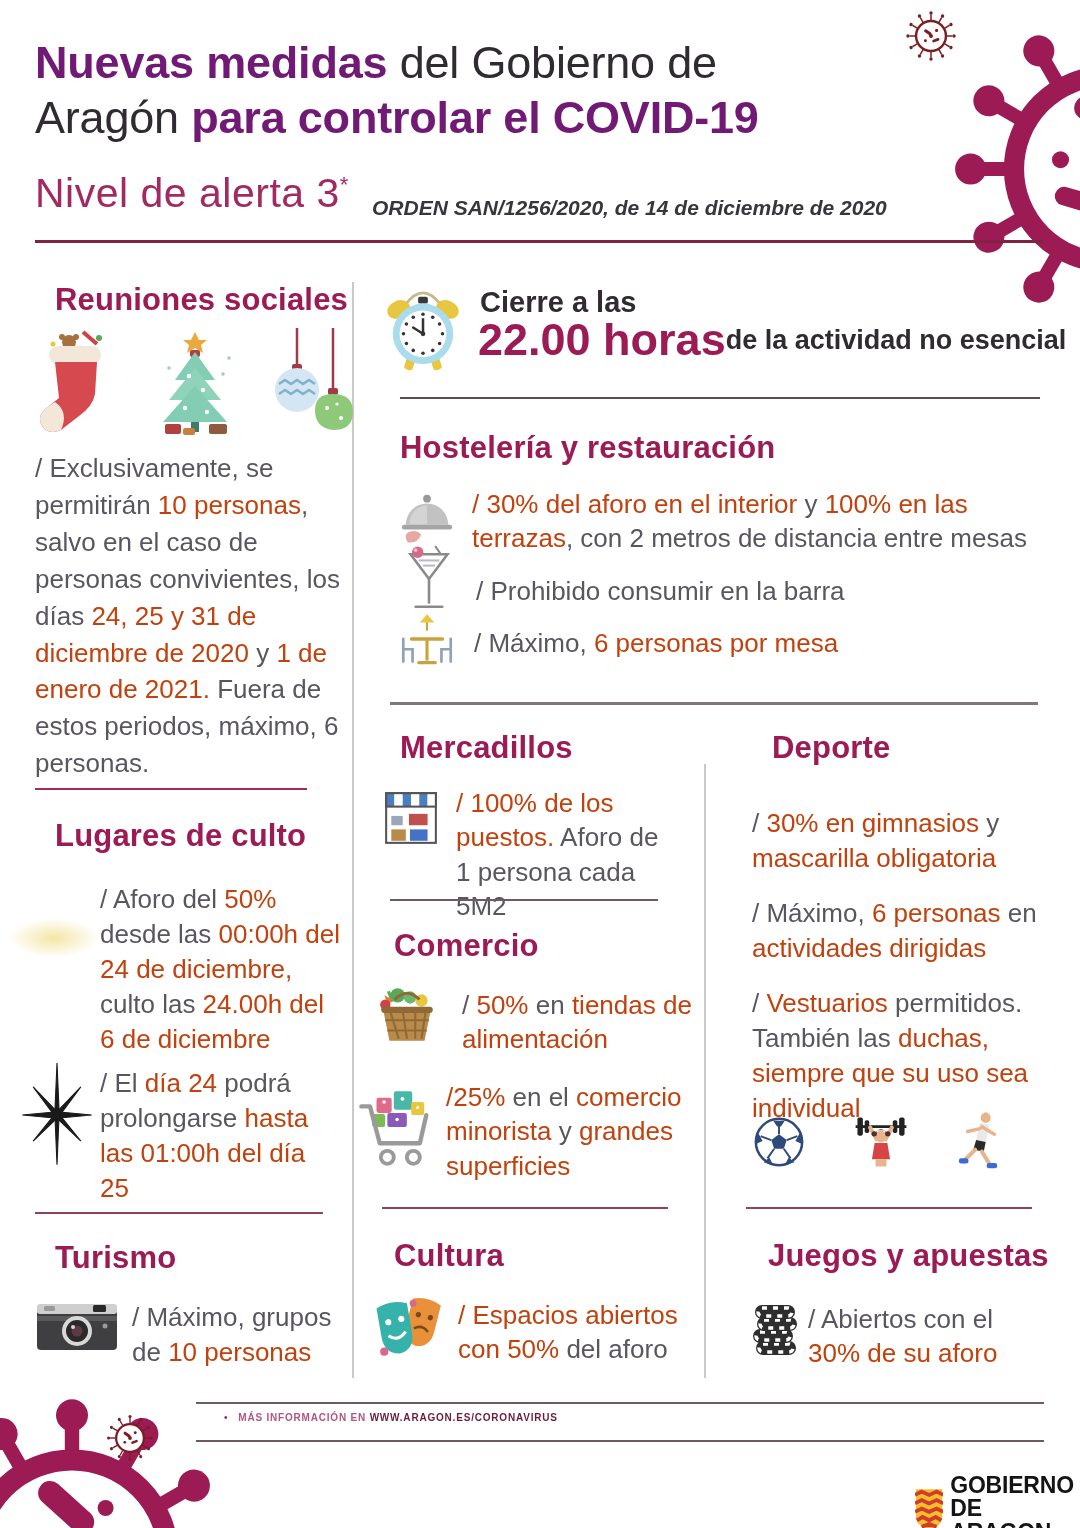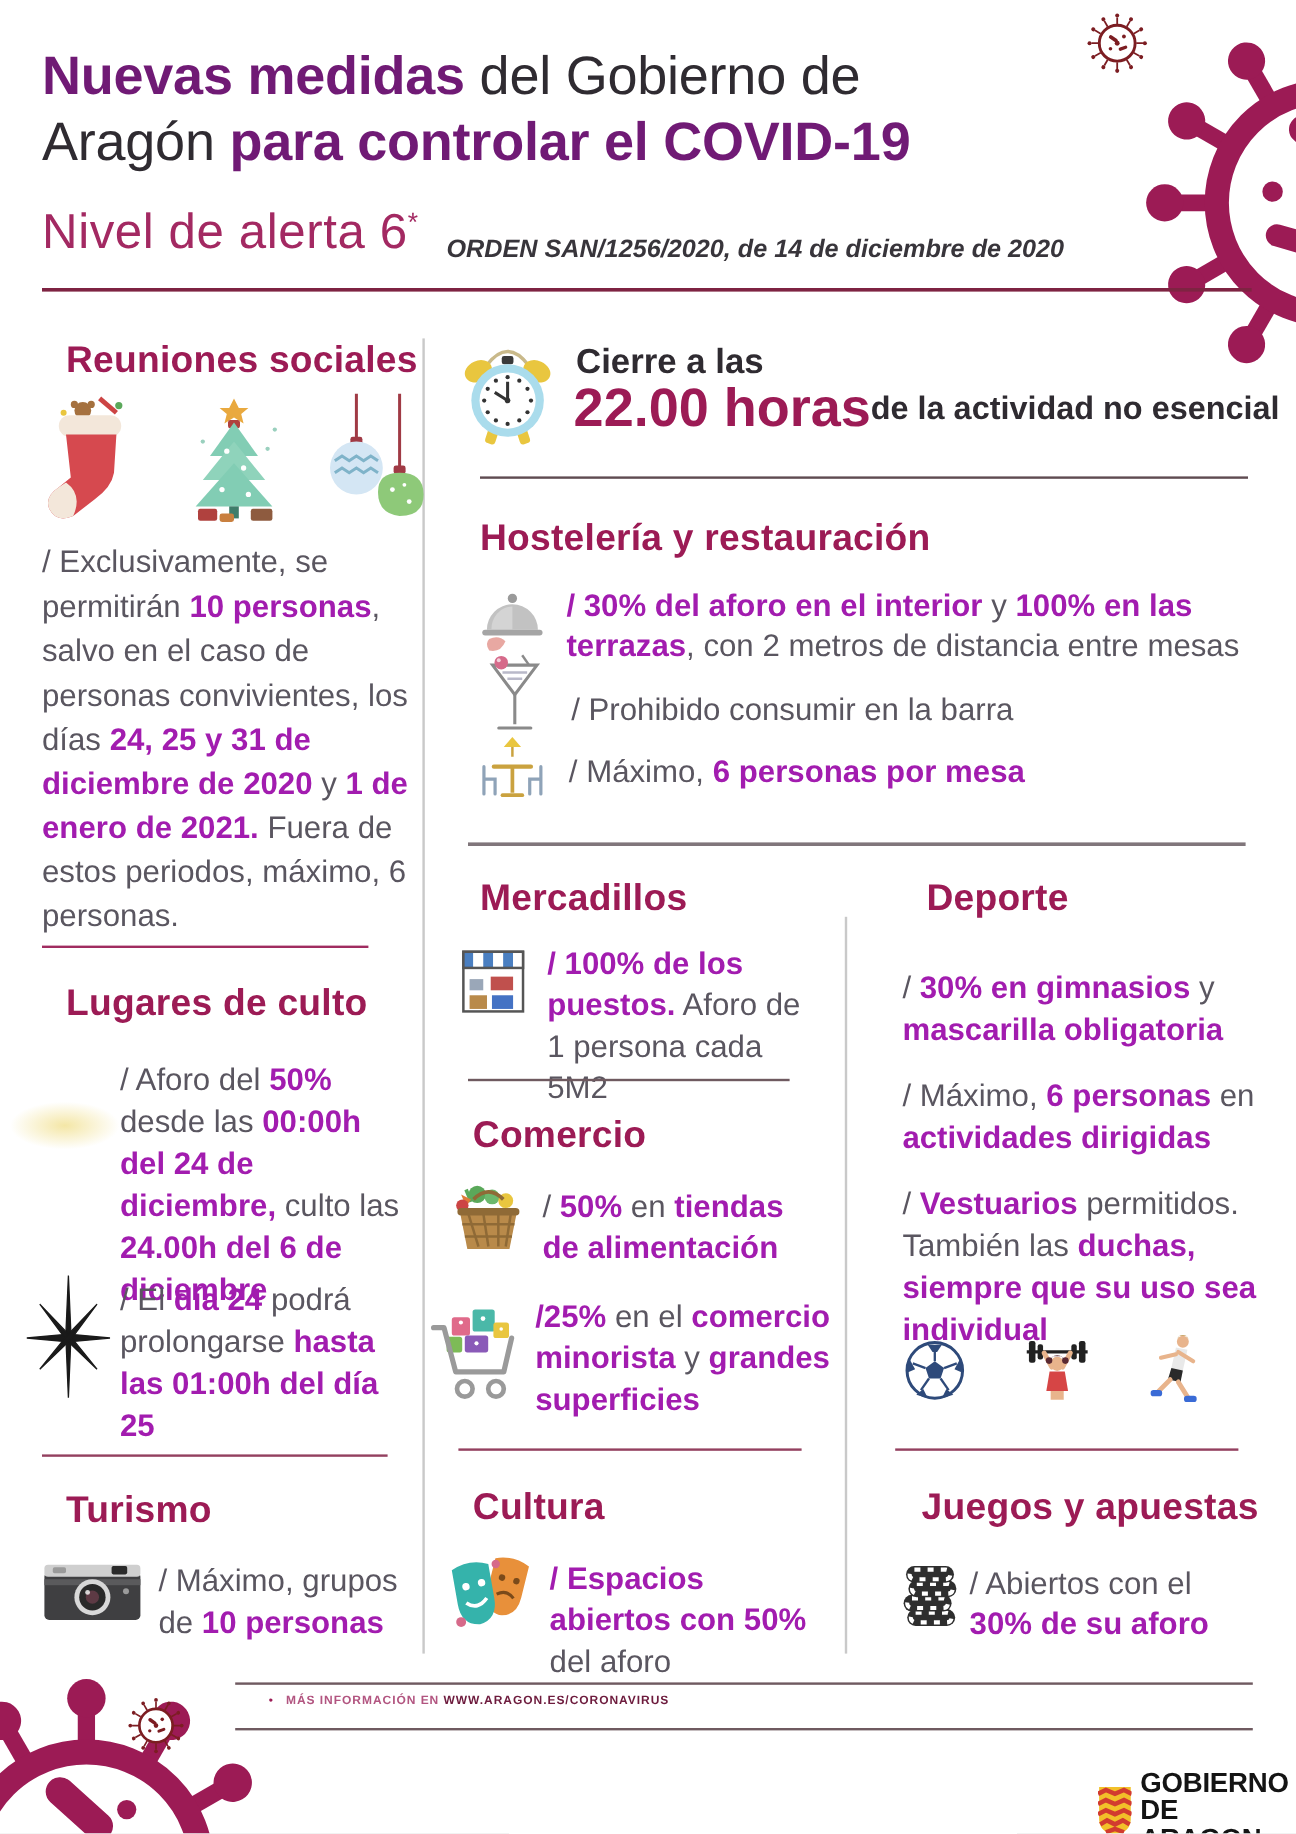--- a/index.html
+++ b/index.html
@@ -12,21 +12,21 @@
   .abs { position:absolute; }
   .title-line { font-size:45px; line-height:1.22; letter-spacing:-.2px; }
   .t-accent { color:#701a75; font-weight:800; }
   .t-dark { color:#2f2b31; font-weight:400; }
   .alert-level { font-size:41px; font-weight:400; color:#a32962; letter-spacing:.5px; }
   .alert-level sup { font-size:22px; }
   .order-ref { font-size:21px; font-style:italic; font-weight:700; color:#38353b; }
   .rule { position:absolute; }
   .sec-title { position:absolute; font-size:31px; font-weight:800; color:#9c1b55; letter-spacing:.2px;margin-left:20px; }
   .body-text { font-size:26px; color:#5a5660; line-height:1.38; }
-  .body-text .b { font-weight:700; color:#a21caf; }
+  .body-text .b { font-weight:400; color:#c2410c; }
   .lh-wide { line-height:1.42; }
   .row { position:absolute; display:flex; align-items:flex-start; }
   .icon-box { flex:0 0 auto; display:flex; justify-content:center; }
   .banner-line1 { font-size:29px; font-weight:800; color:#2f2b31; }
   .banner-line2 { display:flex; align-items:center; white-space:nowrap; }
   .banner-time { font-size:45px; font-weight:800; color:#9c1b55; }
   .banner-rest { font-size:27px; font-weight:800; color:#2f2b31; }
   .vline { position:absolute; width:2px; background:#c9c9c9; }
   .footer-info { position:absolute; font-size:10px; letter-spacing:.8px; white-space:nowrap; }
   .footer-bullet { color:#9c1b55; margin-right:10px; }
@@ -185,21 +185,21 @@
       <use href="#virus-solid"></use>
     </svg>
   <svg class="abs" style="left:104px; top:1412px" width="52" height="52" viewBox="0 0 60 60">
       <use href="#virus-outline"></use>
     </svg>
 
   <div class="abs title-line" style="left:35px; top:36px; width:850px">
     <div><span class="t-accent">Nuevas medidas</span><span class="t-dark"> del Gobierno de</span></div>
     <div><span class="t-dark">Aragón </span><span class="t-accent">para controlar el COVID-19</span></div>
   </div>
-  <div class="abs alert-level" style="left:35px; top:170px"><span>Nivel de alerta 6</span><sup>*</sup></div>
+  <div class="abs alert-level" style="left:35px; top:170px"><span>Nivel de alerta 3</span><sup>*</sup></div>
   <div class="abs order-ref" style="left:372px; top:196px">ORDEN SAN/1256/2020, de 14 de diciembre de 2020</div>
   <div class="rule" style="left:35px; top:240px; width:1008px; height:3px; background:#7e2342"></div>
 
   <div class="vline" style="left:352px; top:282px; height:1096px"></div>
   <div class="vline" style="left:704px; top:764px; height:614px"></div>
 
   <h2 class="sec-title" style="left:35px; top:282px">Reuniones sociales</h2>
   <div class="row" style="left:35px; top:328px; gap:26px">
     <svg width="88" height="108" viewBox="0 0 88 108">
       <circle cx="34" cy="14" r="7" fill="#a5713f"></circle>
@@ -377,21 +377,21 @@
         <rect x="26" y="26" width="18" height="11" fill="#c0504d"></rect>
         <rect x="9" y="41" width="14" height="11" fill="#b98a4a"></rect>
         <rect x="27" y="41" width="17" height="11" fill="#4472c4"></rect>
       </svg>
     </div>
     <p class="body-text" style="width:222px; line-height:1.32"><span class="b">/ 100% de los puestos.</span><span> Aforo de 1 persona cada 5M2</span></p>
   </div>
   <div class="rule" style="left:390px; top:899px; width:268px; height:2px; background:#6f5a60"></div>
 
   <h2 class="sec-title" style="left:374px; top:928px">Comercio</h2>
-  <div class="row" style="left:376px; top:984px; gap:14px">
+  <div class="row" style="left:376px; top:984px; gap:24px">
     <div class="icon-box" style="width:62px">
       <svg width="62" height="62" viewBox="0 0 60 58">
         <path d="M16,16 L12,6" stroke="#5aa85a" stroke-width="3"></path>
         <circle cx="21" cy="10" r="7" fill="#5aa85a"></circle>
           <circle cx="33" cy="12" r="6" fill="#6cb86c"></circle>
         <path d="M12,20 L8,10 L16,14 Z" fill="#e07b39"></path>
         <circle cx="44" cy="15" r="6" fill="#e9c63f"></circle>
           <circle cx="9" cy="19" r="5" fill="#cc4444"></circle>
         <path d="M18,14 Q30,2 42,14" stroke="#8f6a36" stroke-width="3" fill="none"></path>
         <path d="M7,24 L53,24 L47,54 L13,54 Z" fill="#b98a4a"></path>

